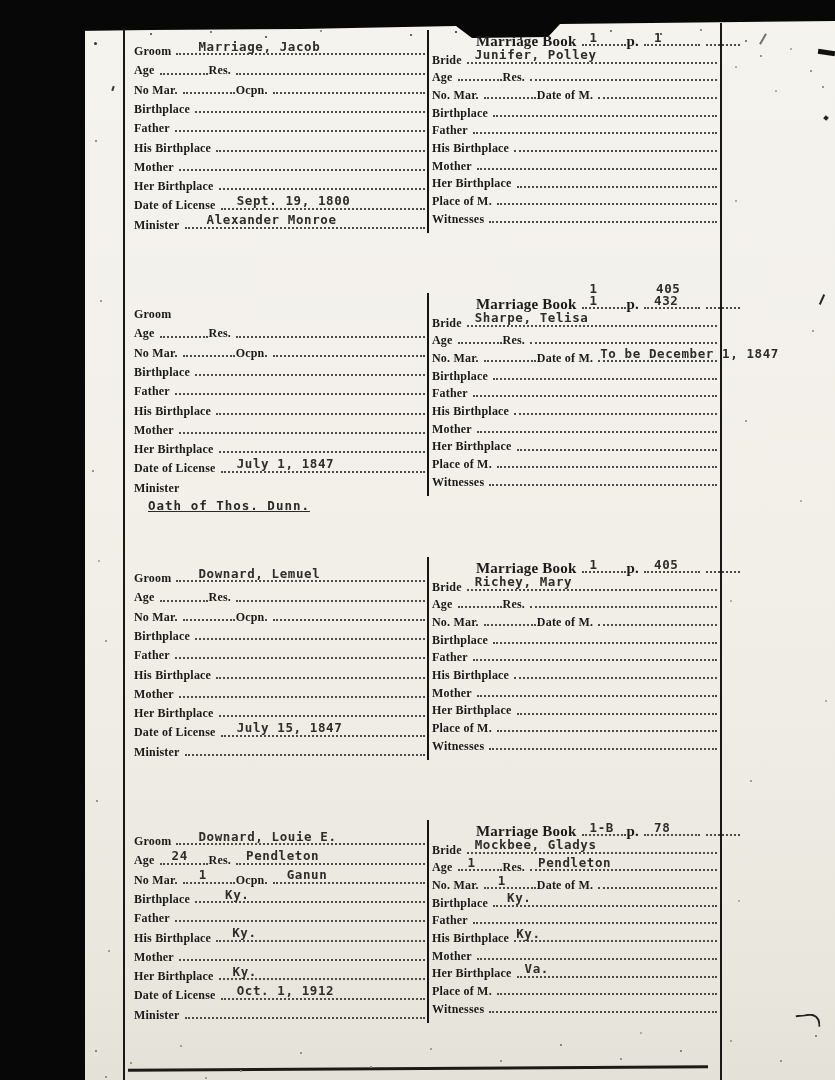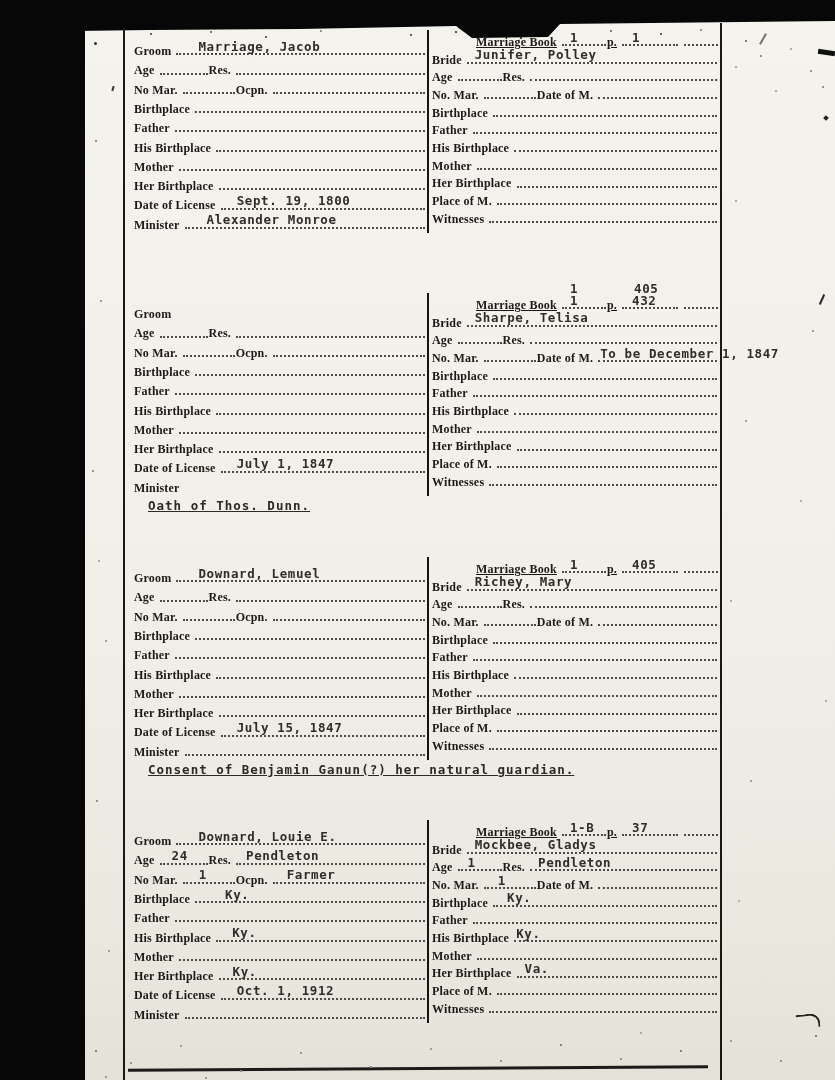--- a/index.html
+++ b/index.html
@@ -22,21 +22,21 @@
   section.record { position:absolute; left:130px; width:588px; height:216px; }
   .col { position:absolute; top:0; }
   .col.groom { left:4px;  top:6px; width:292px; }
   .col.bride { left:302px; top:0;  width:286px; }
   .divider { position:absolute; left:297px; top:-3px; width:2px; height:203px; background:#141413; }
   .row { display:flex; align-items:flex-end; }
   .groom .row { height:19.3px;text-align:right; }
   .bride .row { height:17.7px; }
   .bride .row.header { height:16px; }
   .lbl { font:700 12px/1.1 "Liberation Serif", serif; color:#1b1a18; letter-spacing:.2px; white-space:nowrap; }
-  .row.header .lbl { font-size:12px;text-decoration:underline; }
+  .row.header .lbl { font-size:15px; }
   .mbind { margin-left:44px; }
   .dots { position:relative; flex:1 1 auto; border-bottom:2px dotted #4c4b48; margin:0 1px 3px 5px; height:14px; }
   .dots.fixed { flex:0 0 auto; }
   .w44 { width:44px; } .w48 { width:48px; } .w52 { width:52px; } .w56 { width:56px; }
   .tail { flex:0 0 34px; }
   .sp { flex:1 1 auto; }
   .val { position:absolute; left:18px; bottom:0; font:700 12.5px/1 "DejaVu Sans Mono", monospace;
     color:#2f2d2a; letter-spacing:.6px; white-space:nowrap; font-style:normal; }
   .val.above { bottom:12px; }
   .l2{left:2px}.l8{left:8px}.l10{left:10px}.l12{left:12px}.l14{left:14px}.l16{left:16px}.l22{left:22px}.l30{left:30px}
@@ -545,21 +545,20 @@
             </span>
       </div>
       <div class="row">
         <span class="lbl">Witnesses</span>
         <span class="dots">
               <i class="val"></i>
             </span>
       </div>
     </div>
 
-    <div class="note">Consent of Benjamin Ganun(?) her natural guardian.</div>
   </section>
 
   <section class="record" style="top: 823px;">
     <div class="col groom">
       <div class="row">
         <span class="lbl">Groom</span>
         <span class="dots">
               <i class="val l22">Downard, Louie E.</i>
             </span>
       </div>
@@ -573,21 +572,21 @@
               <i class="val l10">Pendleton</i>
             </span>
       </div>
       <div class="row">
         <span class="lbl">No Mar.</span>
         <span class="dots fixed w52">
               <i class="val l16">1</i>
             </span>
         <span class="lbl">Ocpn.</span>
         <span class="dots">
-              <i class="val l14">Farmer</i>
+              <i class="val l14">Ganun</i>
             </span>
       </div>
       <div class="row">
         <span class="lbl">Birthplace</span>
         <span class="dots">
               <i class="val l30">Ky.</i>
             </span>
       </div>
       <div class="row">
         <span class="lbl">Father</span>
@@ -631,21 +630,21 @@
 
     <div class="col bride">
       <div class="row header">
         <span class="lbl mbind">Marriage Book</span>
         <span class="dots fixed w44">
           <i class="val l8">1-B</i>
           <i class="val above l8"></i>
         </span>
         <span class="lbl">p.</span>
         <span class="dots fixed w56">
-          <i class="val l10">37</i>
+          <i class="val l10">78</i>
           <i class="val above l12"></i>
         </span>
         <span class="dots tail"></span>
         <span class="sp"></span>
       </div>
       <div class="row">
         <span class="lbl">Bride</span>
         <span class="dots">
               <i class="val l8">Mockbee, Gladys</i>
             </span>

